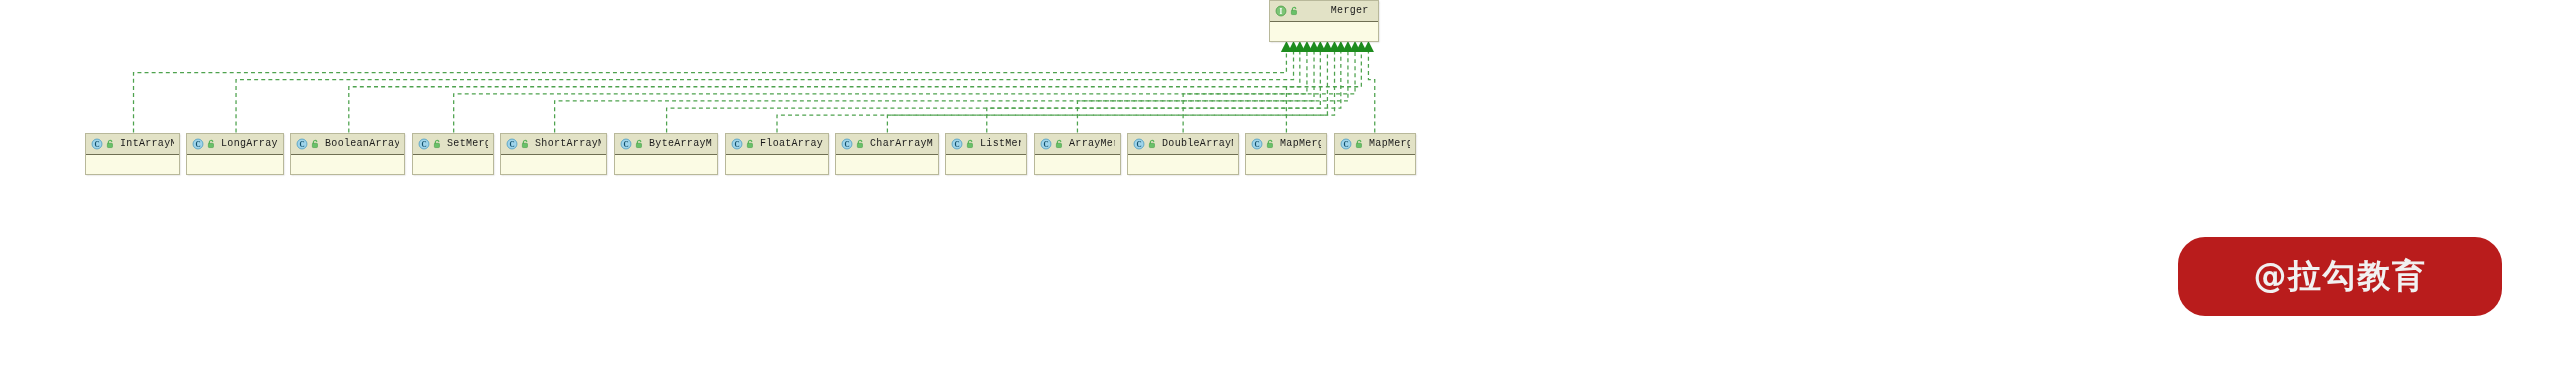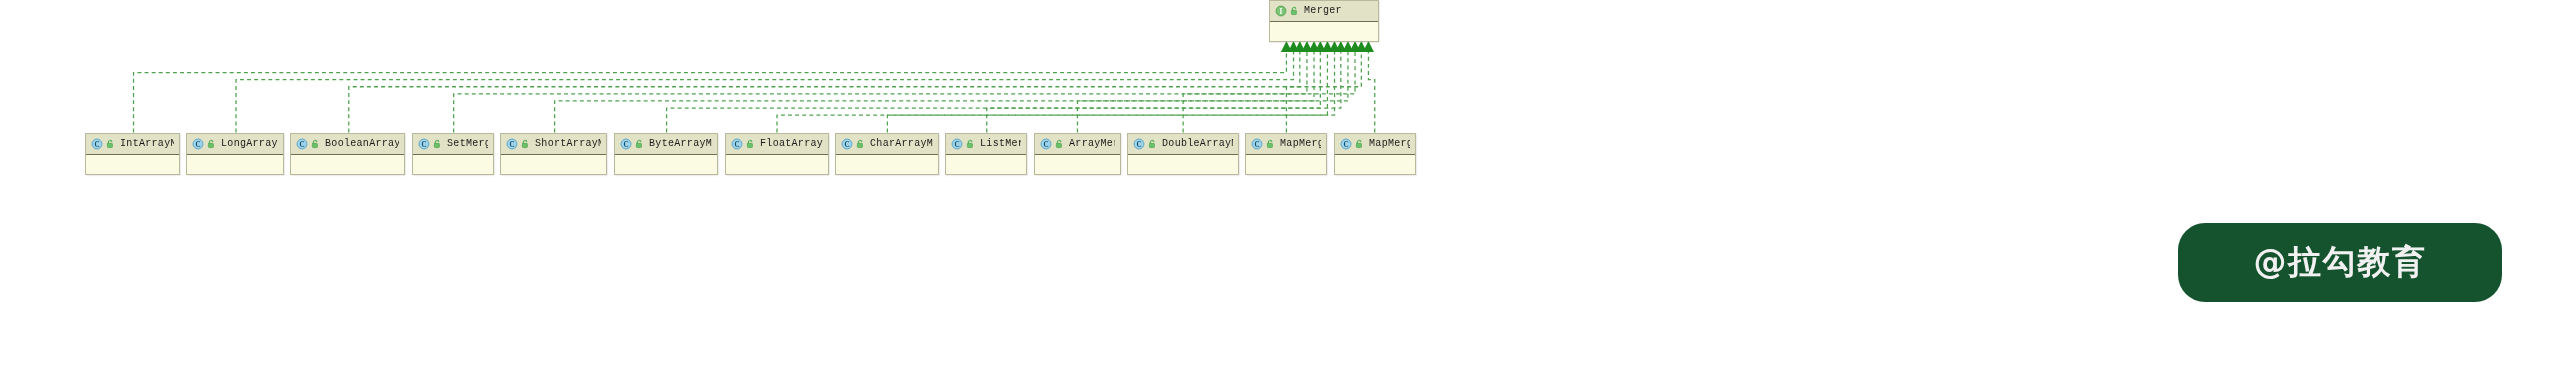--- a/index.html
+++ b/index.html
@@ -61,21 +61,21 @@
   .icon-lock {
     flex: 0 0 auto;
     width: 10.3px;
     height: 10.3px;
     margin-right: 4.7px;
     display: inline-block;
   }
   .icon-lock svg { display: block; }
   .uml-title {
     flex: 1 1 auto;
-    text-align: left;
+    text-align: right;
     font-size: 10px;
     line-height: 11px;
     color: #1a1a1a;
     letter-spacing: 0.3px;
     padding-right: 4.7px;
     overflow: hidden;
     text-overflow: clip;
     white-space: nowrap;
   }
   .watermark {
@@ -372,15 +372,15 @@
             <svg width="10.3" height="10.3" viewBox="0 0 13 13">
               <path d="M4.2 5.6 V4.0 a2.3 2.3 0 0 1 4.3 -1.0" fill="none" stroke="#5bb55b" stroke-width="1.6" stroke-linecap="round"></path>
               <rect x="3.0" y="5.4" width="6.4" height="5.4" rx="1.0" fill="#69c169" stroke="#49a049" stroke-width="0.8"></rect>
             </svg>
           </span>
           <span class="uml-title">MapMerger</span>
         </div>
         <div class="uml-body" style="height: 19px;"></div>
       </div>
     </div>
-  <div class="watermark" style="left: 2178px; top: 223px; width: 324px; height: 79px; background: #14532d; color: rgb(241, 241, 241);">@拉勾教育</div>
+  <div class="watermark" style="left: 2178px; top: 237px; width: 324px; height: 79px; background: #b91c1c; color: rgb(241, 241, 241);">@拉勾教育</div>
 </div>
 
 
 </body></html>

